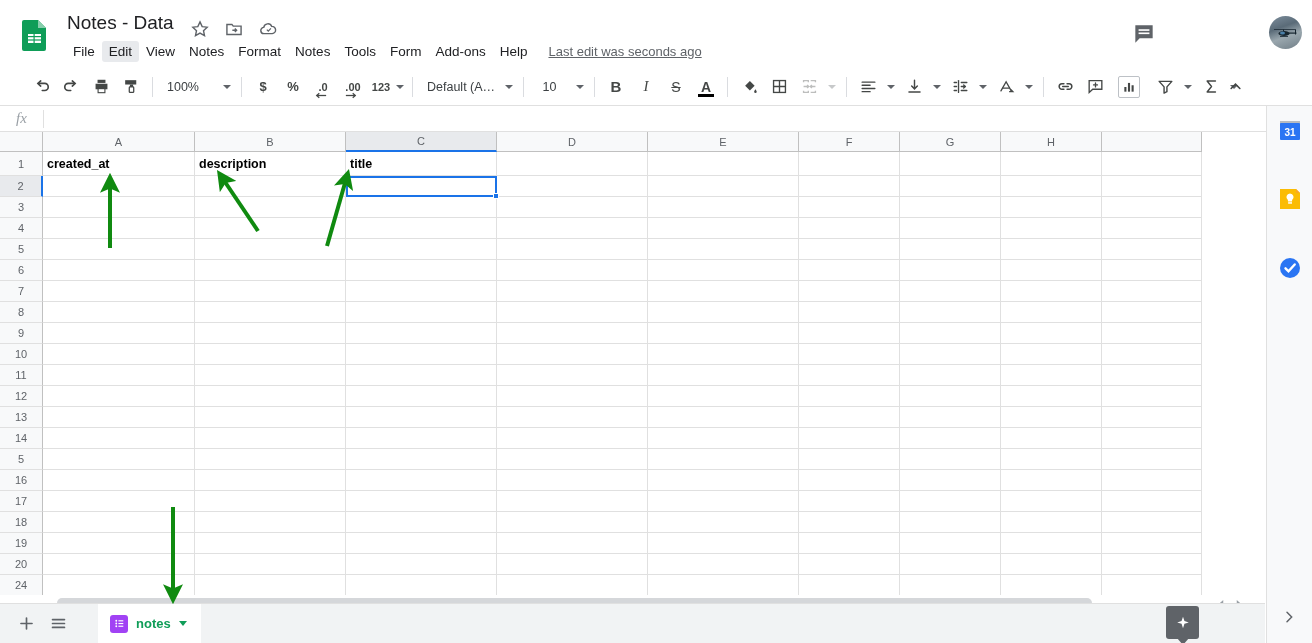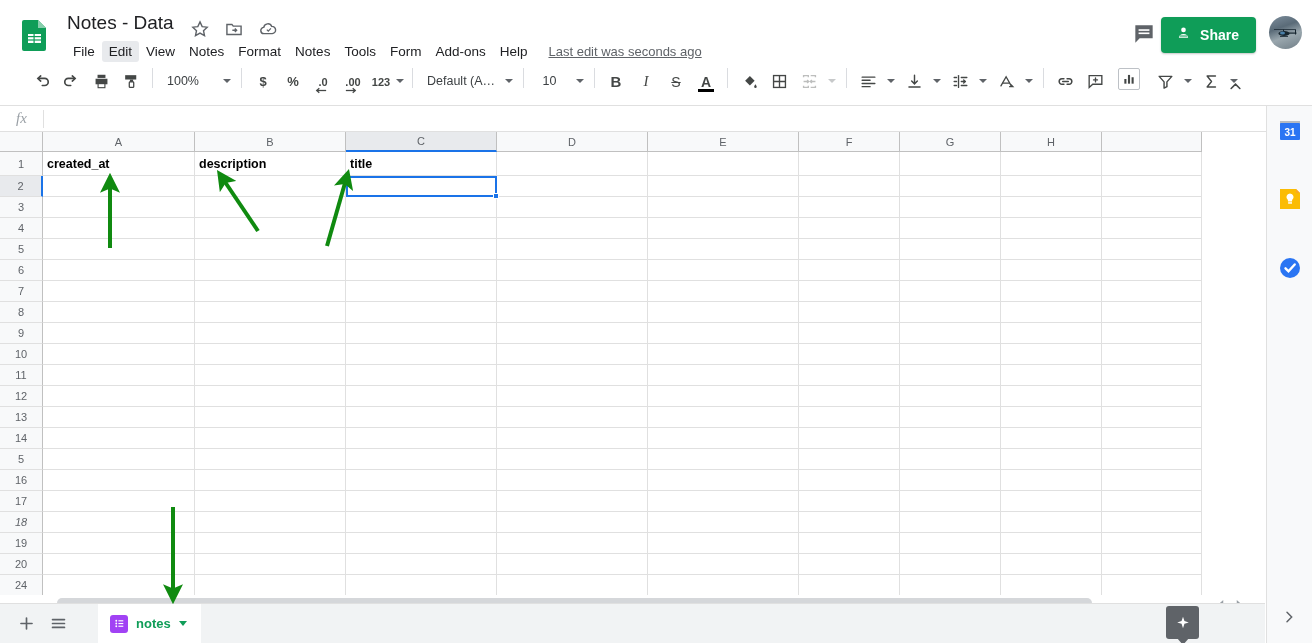--- a/index.html
+++ b/index.html
@@ -59,21 +59,21 @@
   .avatar .heli {
     position: absolute; left: 4px; top: 11px; width: 25px; height: 12px;
   }
 
   
   .toolbar {
     position: absolute; left: 0; top: 68px; width: 1312px; height: 38px;
     background: #fff; border-bottom: 1px solid #e0e0e0;
     display: flex; align-items: center;
   }
-  .tb { display: flex; align-items: flex-start; height: 38px; }
+  .tb { display: flex; align-items: center; height: 38px; }
   .tbtn {
     width: 28px; height: 28px; margin: 0 1px; border-radius: 3px;
     display: flex; align-items: center; justify-content: center;
     cursor: pointer; color: #444746; position: relative;
   }
   .tbtn.disabled { opacity: .35; cursor: default; }
   .tbtn.framed { border: 1px solid #bdc1c6; border-radius: 2px; width: 22px; height: 22px; }
   .tsep { width: 1px; height: 20px; background: #dadce0; margin: 0 6px; }
   .tdrop {
     display: flex; align-items: center; justify-content: center;
@@ -252,30 +252,20 @@
     </div>
 
     <div class="comment-btn">
       <svg width="26" height="26" viewBox="0 0 24 24" fill="#5f6368">
         <path d="M4 4h16v12H8l-4 4z"></path>
         <rect x="7" y="7.6" width="10" height="1.5" fill="#fff"></rect>
         <rect x="7" y="10.6" width="10" height="1.5" fill="#fff"></rect>
       </svg>
     </div>
 
-    <div class="share-btn">
-      <span>
-        <svg width="17" height="17" viewBox="0 0 24 24" fill="#ffffff">
-          <circle cx="12" cy="7" r="3.3"></circle>
-          <path d="M5.5 18c0-3.3 2.9-5.2 6.5-5.2s6.5 1.9 6.5 5.2z"></path>
-          <rect x="6.5" y="14.8" width="11" height="1.5" fill="#0f9d58"></rect>
-        </svg>
-      </span>
-      <span>Share</span>
-    </div>
 
     <div class="avatar">
       <svg class="heli" viewBox="0 0 50 24">
         <rect x="2" y="4" width="44" height="1.6" fill="#1d2b36"></rect>
         <ellipse cx="22" cy="13" rx="11" ry="5" fill="#16252f"></ellipse>
         <rect x="31" y="11" width="16" height="2.4" fill="#16252f"></rect>
         <rect x="44" y="6" width="2" height="9" fill="#16252f"></rect>
         <rect x="20" y="5" width="2" height="4" fill="#16252f"></rect>
         <rect x="14" y="18" width="16" height="1.6" fill="#16252f"></rect>
         <ellipse cx="19" cy="12" rx="5" ry="3.2" fill="#4a7fa8"></ellipse>
@@ -558,21 +548,21 @@
         </div>
         <div class="rowhead" style="height: 21px;">
           <span>5</span>
         </div>
         <div class="rowhead" style="height: 21px;">
           <span>16</span>
         </div>
         <div class="rowhead" style="height: 21px;">
           <span>17</span>
         </div>
-        <div class="rowhead" style="height: 21px; font-style: italic;">
+        <div class="rowhead" style="height: 21px;">
           <span>18</span>
         </div>
         <div class="rowhead" style="height: 21px;">
           <span>19</span>
         </div>
         <div class="rowhead" style="height: 21px;">
           <span>20</span>
         </div>
         <div class="rowhead" style="height: 21px;">
           <span>24</span>

